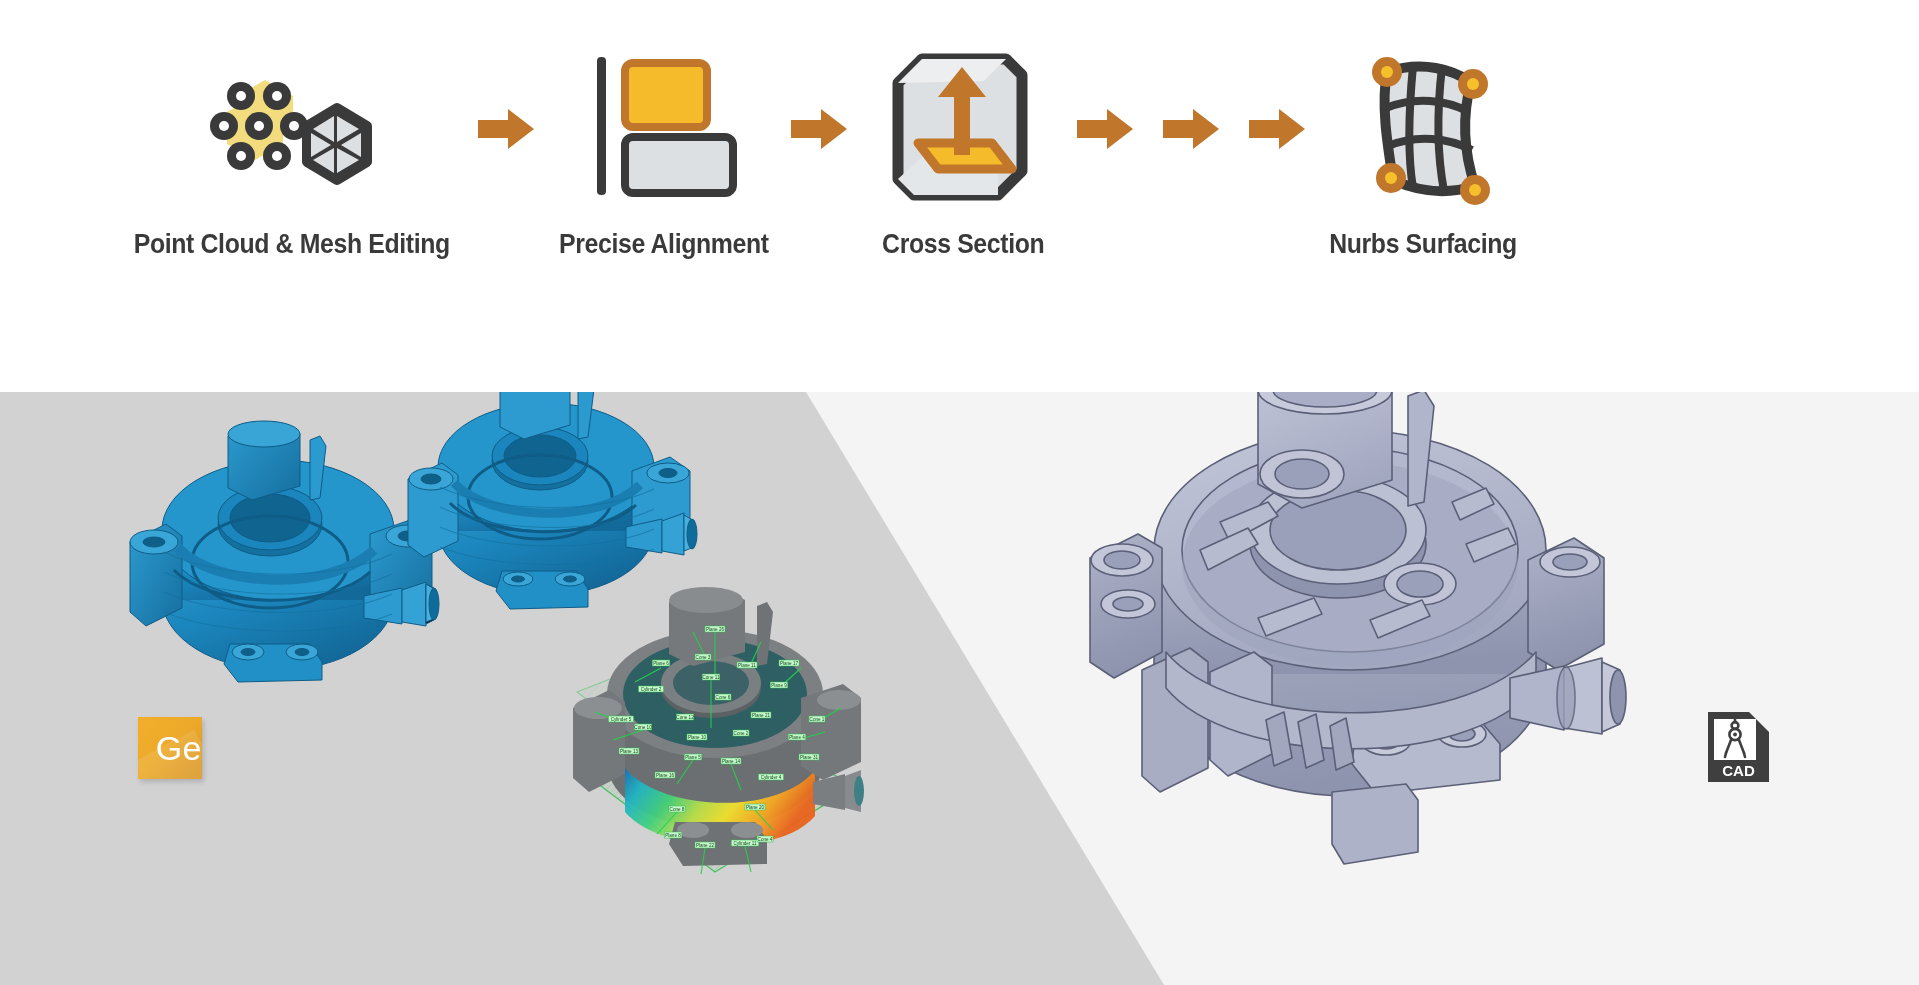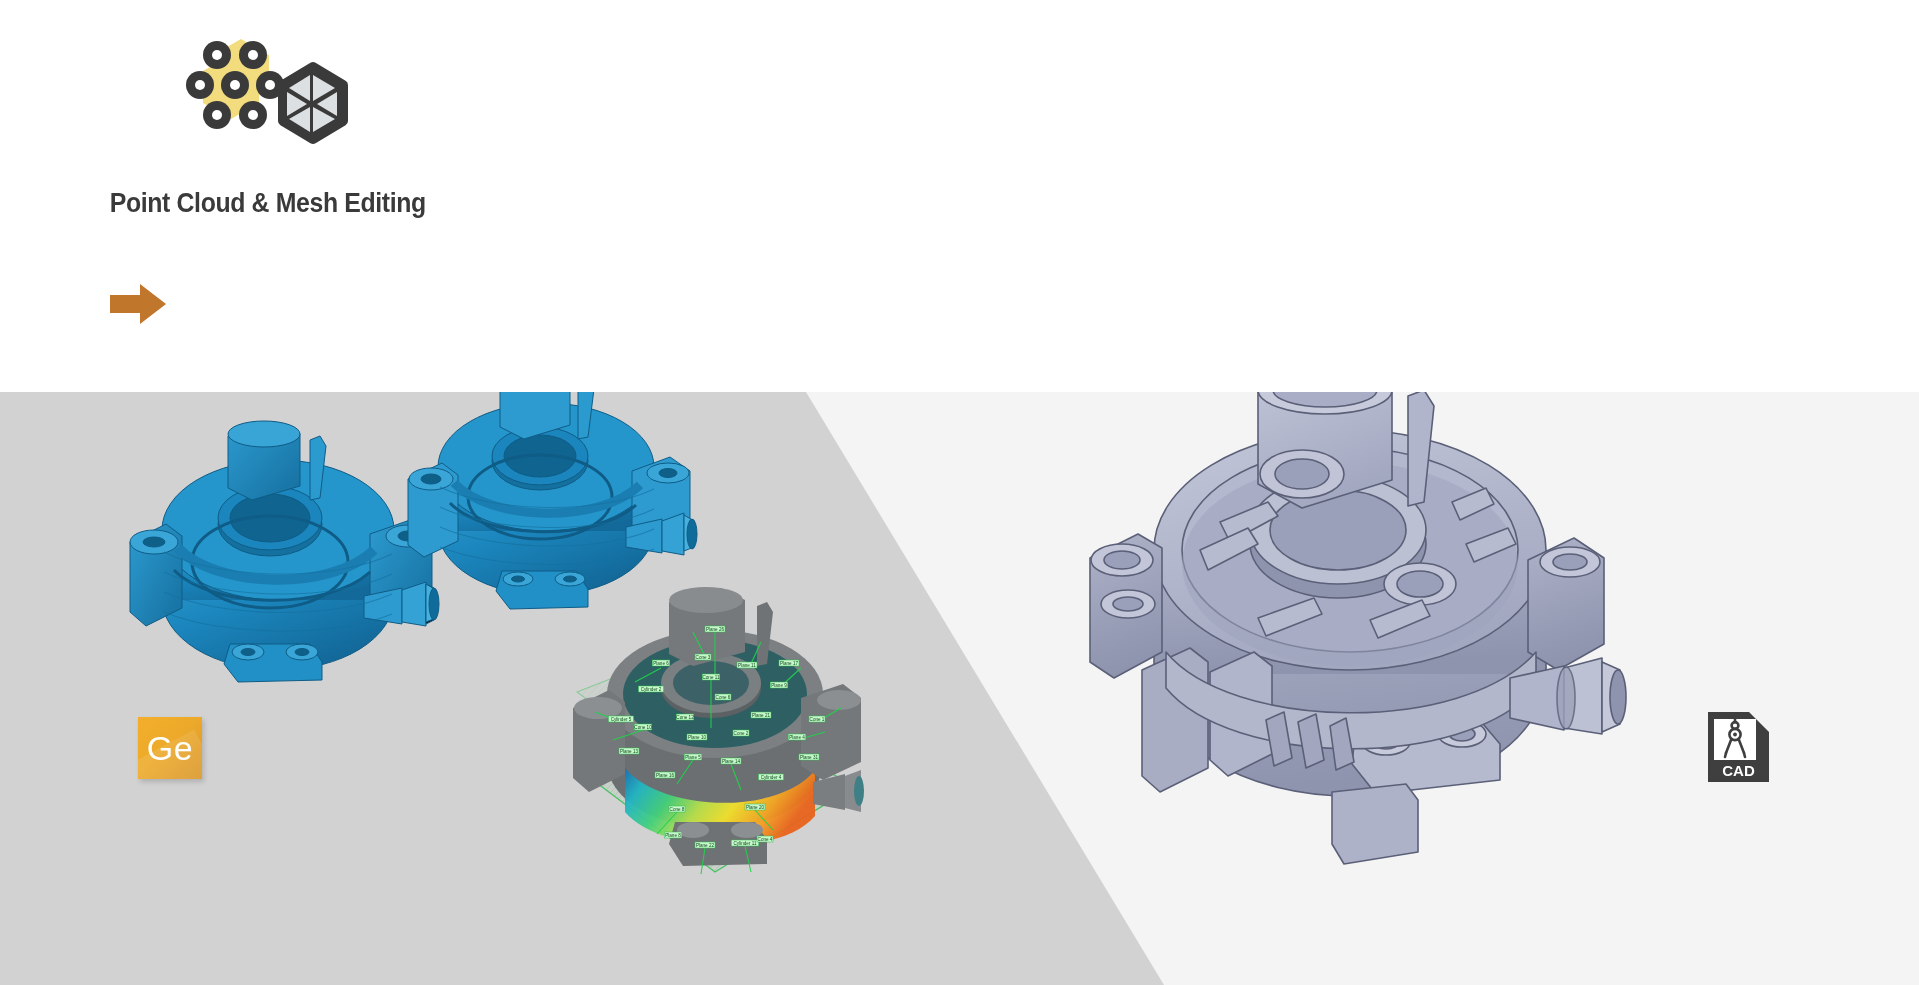--- a/index.html
+++ b/index.html
@@ -14,23 +14,23 @@
 
   
   .workflow {
     position: absolute; left: 0; top: 0;
     width: 1919px; height: 392px;
     background: #ffffff;
   }
   .wf-row {
     position: absolute; left: 0; top: 0;
     width: 1919px; height: 260px;
-    display: flex; flex-direction: column;
-    align-items: flex-start; justify-content: flex-start;
-    padding-left: 96px;
+    display: flex; 
+    align-items: flex-end; justify-content: flex-start;
+    padding-left: 120px;
   }
   .wf-step {
     display: flex; flex-direction: column;
     align-items: center; justify-content: flex-start;
   }
   .wf-icon {
     height: 170px; width: 200px;
     display: flex; align-items: center; justify-content: center;
   }
   .wf-icon svg { display: block; }
@@ -76,21 +76,21 @@
   #scan-b { left: 400px;  top: -35px; width: 300px; height: 275px; }
   #inspect { left: 565px; top: 180px; width: 300px; height: 413px; }
   #cad-model { left: 1070px; top: -40px; width: 560px; height: 560px; }
 
   
   .badge-ge {
     position: absolute; left: 138px; top: 325px;
     width: 64px; height: 62px;
     background: linear-gradient(135deg, #f2ae2b 0%, #edaa2a 45%, #d9962a 100%);
     box-shadow: 2px 3px 5px rgba(0,0,0,0.16);
-    display: flex; align-items: center; justify-content: center;
+    display: flex; align-items: center; justify-content: flex-end;
     overflow: hidden;
   }
   .badge-ge::after {
     content: ""; position: absolute; left: -10%; bottom: -55%;
     width: 130%; height: 110%;
     background: rgba(255,255,255,0.10);
     transform: rotate(-28deg);
   }
   .badge-ge-text {
     position: relative; z-index: 2;
@@ -151,27 +151,56 @@
         </div>
         <div class="wf-label">Point Cloud &amp; Mesh Editing</div>
       </div>
 
       <div class="wf-arrow">
         <svg width="58" height="48" viewBox="0 0 58 48">
           <path d="M0,15 L30,15 L30,4 L56,24 L30,44 L30,33 L0,33 Z" fill="#c0762b"></path>
         </svg>
       </div>
 
+      <div class="wf-step">
+        <div class="wf-icon">
+          <svg width="160" height="150" viewBox="0 0 160 150">
+
+            <rect x="14" y="6" width="9" height="138" rx="4" fill="#3a3a3a"></rect>
+
+            <rect x="42" y="12" width="82" height="64" rx="8" fill="#f5bb2a" stroke="#c0762b" stroke-width="8"></rect>
+
+            <rect x="42" y="86" width="108" height="56" rx="8" fill="#dde0e3" stroke="#3a3a3a" stroke-width="8"></rect>
+          </svg>
+        </div>
+        <div class="wf-label">Precise Alignment</div>
+      </div>
 
       <div class="wf-arrow">
         <svg width="58" height="48" viewBox="0 0 58 48">
           <path d="M0,15 L30,15 L30,4 L56,24 L30,44 L30,33 L0,33 Z" fill="#c0762b"></path>
         </svg>
       </div>
 
+      <div class="wf-step">
+        <div class="wf-icon">
+          <svg width="150" height="150" viewBox="0 0 150 150">
+
+            <path d="M34,8 L118,8 L134,24 L134,120 L110,144 L26,144 L10,128 L10,32 Z" fill="#dde0e3" stroke="#3a3a3a" stroke-width="11" stroke-linejoin="round"></path>
+
+            <path d="M10,32 L34,8 L118,8 L96,30 Z" fill="#eceef0"></path>
+            <path d="M10,128 L34,106 L110,106 L110,144 L26,144 Z" fill="#e4e7ea"></path>
+
+            <polygon points="30,92 104,92 124,118 50,118" fill="#f5bb2a" stroke="#c0762b" stroke-width="9" stroke-linejoin="round"></polygon>
+
+            <path d="M66,104 L66,46 L50,46 L74,16 L98,46 L82,46 L82,104 Z" fill="#c0762b"></path>
+          </svg>
+        </div>
+        <div class="wf-label">Cross Section</div>
+      </div>
 
       <div class="wf-arrow">
         <svg width="58" height="48" viewBox="0 0 58 48">
           <path d="M0,15 L30,15 L30,4 L56,24 L30,44 L30,33 L0,33 Z" fill="#c0762b"></path>
         </svg>
       </div>
 
 
       <div class="wf-arrow">
         <svg width="58" height="48" viewBox="0 0 58 48">

